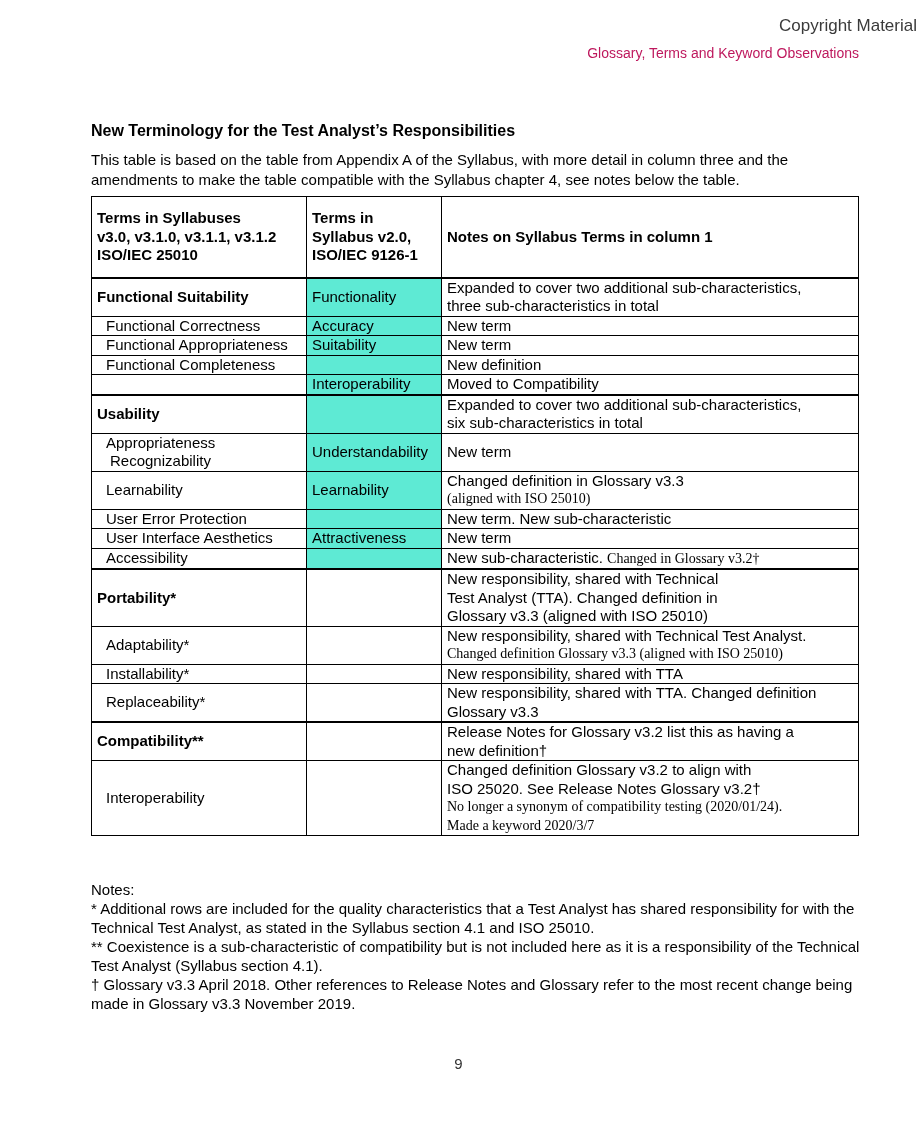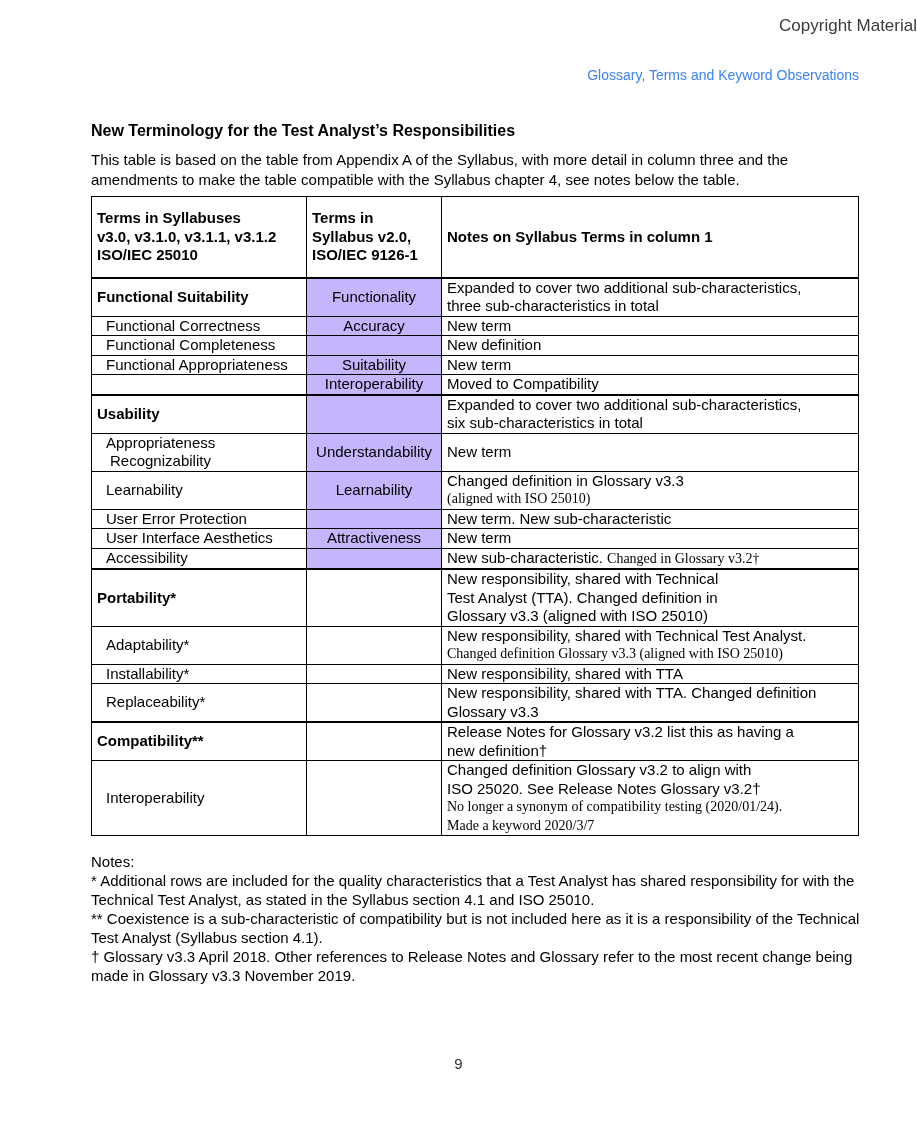--- a/index.html
+++ b/index.html
@@ -1,31 +1,31 @@
 <!DOCTYPE html>
 <html><head>
 <meta charset="utf-8">
 <style>
   html, body { margin:0; padding:0; background:#ffffff; }
   body { width:917px; height:1134px; position:relative; font-family:"Liberation Sans", sans-serif; color:#000; overflow:hidden; }
   .copyright { position:absolute; top:16px; left:0; width:917px; text-align:right; font-size:17px; color:#3a3a3a; }
-  .running-head { position:absolute; top:67px; right:58px; font-size:14px; color:#3b82f6; }
+  .running-head { position:absolute; top:45px; right:58px; font-size:14px; color:#be185d; }
   .title { position:absolute; top:122px; left:91px; font-size:16px; font-weight:bold; }
   .intro { position:absolute; top:150px; left:91px; width:770px; font-size:15px; line-height:20px; }
   table.term-table { position:absolute; top:196px; left:91px; width:768px; border-collapse:collapse; font-size:15px; line-height:18.5px; }
   table.term-table td { border:1px solid #000; padding:0 5px; vertical-align:middle; }
   table.term-table col.c1 { width:215px; }
   table.term-table col.c2 { width:135px; }
   table.term-table th { border:1px solid #000; padding:12px 5px; text-align:left; font-weight:bold; vertical-align:middle; }
-  td.gray { background:#c4b5fd;text-align:center; }
+  td.gray { background:#5eead4; }
   td.bold { font-weight:bold; }
   td.sub { padding-left:14px !important; }
   tr.grp td, tr.grp th { border-top:2px solid #000; }
   .small { font-size:14px;font-family:Liberation Serif, serif; }
-  .notes { position:absolute; top:852px; left:91px; width:772px; font-size:15px; line-height:19px; }
+  .notes { position:absolute; top:880px; left:91px; width:772px; font-size:15px; line-height:19px; }
   .notes p { margin:0; }
   .page-num { position:absolute; top:1055px; left:0; width:917px; text-align:center; font-size:15px; color:#333; }
 </style>
 </head>
 <body>
 
 <div class="copyright">Copyright Material</div>
 <div class="running-head">Glossary, Terms and Keyword Observations</div>
 
 <div class="title">New Terminology for the Test Analyst’s Responsibilities</div>
@@ -59,28 +59,28 @@
           <div>Expanded to cover two additional sub-characteristics,</div>
           <div>three sub-characteristics in total</div>
         </td>
   </tr>
   <tr>
     <td class="sub">Functional Correctness</td>
     <td class="gray">Accuracy</td>
     <td>New term</td>
   </tr>
   <tr>
+    <td class="sub">Functional Appropriateness</td>
+    <td class="gray">Suitability</td>
+    <td>New term</td>
+  </tr>
+  <tr>
     <td class="sub">Functional Completeness</td>
     <td class="gray"></td>
     <td>New definition</td>
-  </tr>
-  <tr>
-    <td class="sub">Functional Appropriateness</td>
-    <td class="gray">Suitability</td>
-    <td>New term</td>
   </tr>
   <tr>
     <td class="sub"></td>
     <td class="gray">Interoperability</td>
     <td>Moved to Compatibility</td>
   </tr>
 
   <tr class="grp">
     <td class="bold">Usability</td>
     <td class="gray"></td>

